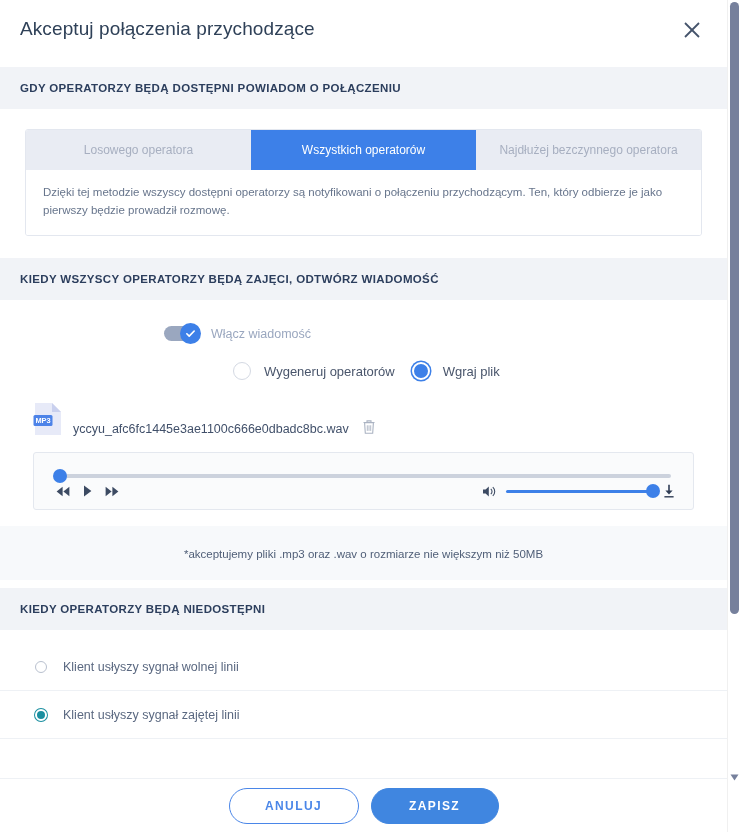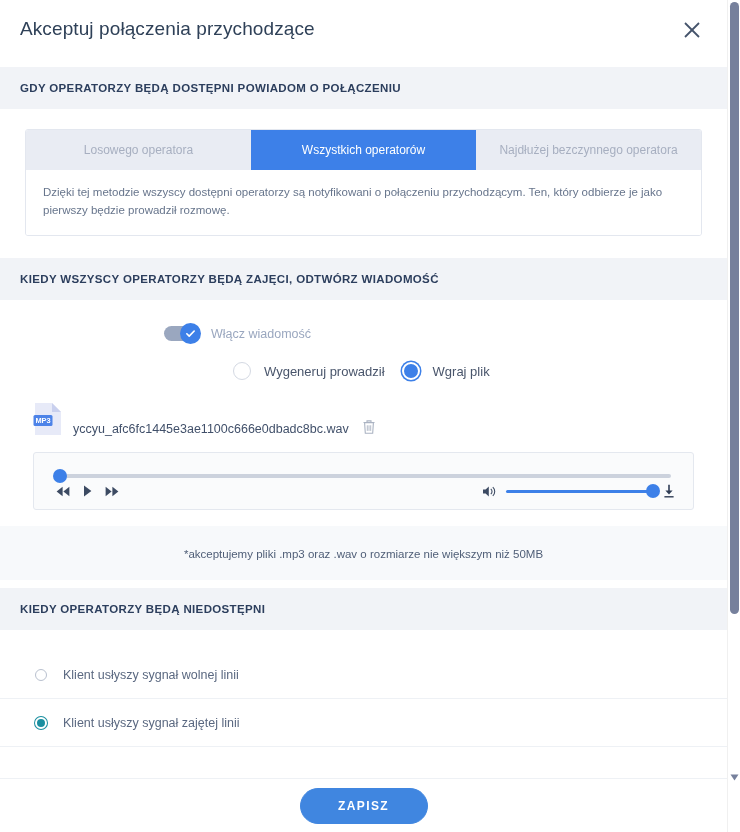--- a/index.html
+++ b/index.html
@@ -265,21 +265,21 @@
     padding: 18px 0 18px 0;
     text-align: center;
     margin-top: 16px;
   }
   .note-text {
     font-size: 11.5px;
     color: #4f5e77;
   }
 
   
-  .radio-list { background: #ffffff; padding-top: 21px; }
+  .radio-list { background: #ffffff; padding-top: 13px; }
   .radio-item {
     display: flex;
     align-items: center;
     height: 48px;
     padding-left: 35px;
     border-bottom: 1px solid #eef1f5;
     cursor: pointer;
   }
   .radio-sm {
     width: 12px; height: 12px;
@@ -409,21 +409,21 @@
             <svg width="11" height="11" viewBox="0 0 12 12" aria-hidden="true">
               <polyline points="2,6.3 4.6,8.9 10,3.3" fill="none" stroke="#ffffff" stroke-width="1.8" stroke-linecap="round" stroke-linejoin="round"></polyline>
             </svg>
           </div>
         </div>
         <div class="toggle-label">Włącz wiadomość</div>
       </div>
 
       <div class="radio-inline-row">
         <div class="radio-ring"></div>
-        <div class="radio-inline-label">Wygeneruj prowadził</div>
+        <div class="radio-inline-label">Wygeneruj operatorów</div>
         <div class="radio-sel"></div>
         <div class="radio-inline-label last">Wgraj plik</div>
       </div>
 
       <div class="file-row">
         <svg class="mp3-icon" viewBox="0 0 30 34" aria-hidden="true">
           <path d="M2 1 h17 l9 9 v23 h-26 z" fill="#e7eaf8"></path>
           <path d="M19 1 l9 9 h-9 z" fill="#c9d0ee"></path>
           <rect x="0.5" y="13" width="19" height="11" rx="1.5" fill="#4d83e8"></rect>
           <text x="10" y="21.3" font-family="Liberation Sans, sans-serif" font-size="7.4" font-weight="bold" fill="#ffffff" text-anchor="middle">MP3</text>
@@ -499,20 +499,21 @@
       </div>
       <div class="radio-item">
         <div class="radio-sm-sel"></div>
         <div class="radio-item-label">Klient usłyszy sygnał zajętej linii</div>
       </div>
     </div>
 
   </div>
 
   <div class="footer">
+    <div class="btn btn-cancel">ANULUJ</div>
     <div class="btn btn-save">ZAPISZ</div>
   </div>
 
   <div class="scrollbar">
     <div class="scroll-thumb"></div>
     <div class="scroll-arrow">
       <svg width="9" height="9" viewBox="0 0 9 9" aria-hidden="true">
         <polygon points="0.5,1.5 8.5,1.5 4.5,7.5" fill="#76809c"></polygon>
       </svg>
     </div>

